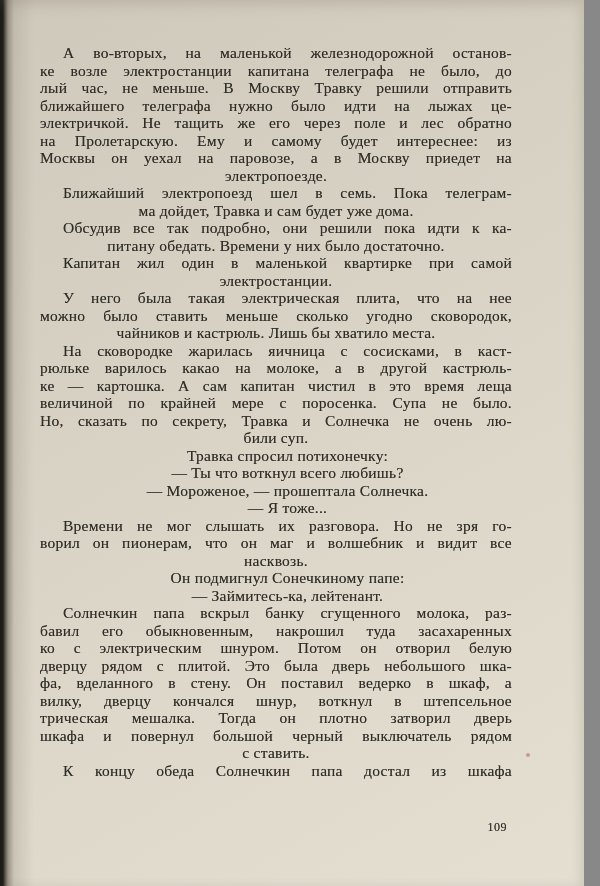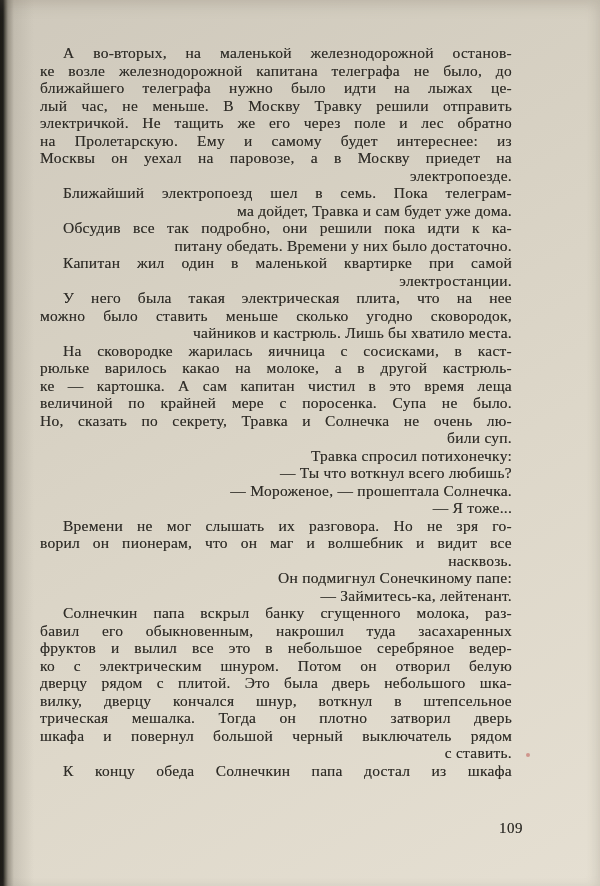--- a/index.html
+++ b/index.html
@@ -2,25 +2,26 @@
 <html lang="ru"><head>
 <meta charset="utf-8">
 <style>
   html, body {
     margin: 0;
     padding: 0;
     background: #888;
   }
   .page {
     position: relative;
-    width: 600px;
+    width: 540px;
     height: 886px;
     overflow: hidden;
     background: linear-gradient(150deg, #cfc9bc 0%, #d7d1c3 35%, #ddd7c9 60%, #e5dfd2 100%);
     font-family: "Liberation Serif", "DejaVu Serif", serif;
+    padding-left: 44px;
   }
   
   .binding {
     position: absolute;
     left: 0; top: 0; bottom: 0;
     width: 34px;
     background: linear-gradient(to right,
       #131311 0px, #1c1b18 3px, #565349 5px,
       #9a9488 8px, rgba(176,170,157,0.45) 14px,
       rgba(176,170,157,0.0) 34px);
@@ -39,34 +40,34 @@
     width: 472px;
     font-size: 15.5px;
     line-height: 17.5px;
     letter-spacing: 0.25px;
     color: #2f2d28;
     text-shadow: 0 0 0.5px rgba(45,42,36,0.55);
   }
   .para { margin: 0; }
   .line {
     width: 100%;
-    text-align: right;
+    text-align: center;
     white-space: normal;
   }
   .line.j {
     text-align: justify;
     text-align-last: justify;
     text-justify: inter-word;
   }
   .line.ind { text-indent: 23px; }
   .pagenum {
     position: absolute;
     top: 820px;
     right: 77px;
-    font-size: 15px;
+    font-size: 12px;
     letter-spacing: 0.5px;
     color: #2f2d28;
     text-shadow: 0 0 0.5px rgba(45,42,36,0.55);
   }
   
   .speck {
     position: absolute;
     left: 526px; top: 753px;
     width: 4px; height: 4px;
     border-radius: 50%;
@@ -76,23 +77,23 @@
   }
 </style>
 </head>
 <body>
 
 <div class="page">
   <div class="binding"></div>
   <div class="text">
       <div class="para">
         <div class="line j ind">А во-вторых, на маленькой железнодорожной останов-</div>
-        <div class="line j">ке возле железнодорожной капитана телеграфа не было, до</div>
+        <div class="line j">ке возле электростанции капитана телеграфа не было, до</div>
+        <div class="line j">лый час, не меньше. В Москву Травку решили отправить</div>
         <div class="line j">ближайшего телеграфа нужно было идти на лыжах це-</div>
-        <div class="line j">лый час, не меньше. В Москву Травку решили отправить</div>
         <div class="line j">электричкой. Не тащить же его через поле и лес обратно</div>
         <div class="line j">на Пролетарскую. Ему и самому будет интереснее: из</div>
         <div class="line j">Москвы он уехал на паровозе, а в Москву приедет на</div>
         <div class="line">электропоезде.</div>
       </div>
       <div class="para">
         <div class="line j ind">Ближайший электропоезд шел в семь. Пока телеграм-</div>
         <div class="line">ма дойдет, Травка и сам будет уже дома.</div>
       </div>
       <div class="para">
@@ -135,23 +136,23 @@
       </div>
       <div class="para">
         <div class="line ind">Он подмигнул Сонечкиному папе:</div>
       </div>
       <div class="para">
         <div class="line ind">— Займитесь-ка, лейтенант.</div>
       </div>
       <div class="para">
         <div class="line j ind">Солнечкин папа вскрыл банку сгущенного молока, раз-</div>
         <div class="line j">бавил его обыкновенным, накрошил туда засахаренных</div>
-        <div class="line j">фруктов и вылил все это в небольшое серебряное ведер-</div>
         <div class="line j">ко с электрическим шнуром. Потом он отворил белую</div>
         <div class="line j">дверцу рядом с плитой. Это была дверь небольшого шка-</div>
+        <div class="line j">фа, вделанного в стену. Он поставил ведерко в шкаф, а</div>
         <div class="line j">вилку, дверцу кончался шнур, воткнул в штепсельное</div>
         <div class="line j">трическая мешалка. Тогда он плотно затворил дверь</div>
         <div class="line j">шкафа и повернул большой черный выключатель рядом</div>
         <div class="line">с ставить.</div>
       </div>
       <div class="para">
         <div class="line j ind">К концу обеда Солнечкин папа достал из шкафа</div>
       </div>
     </div>
   <div class="speck"></div>

